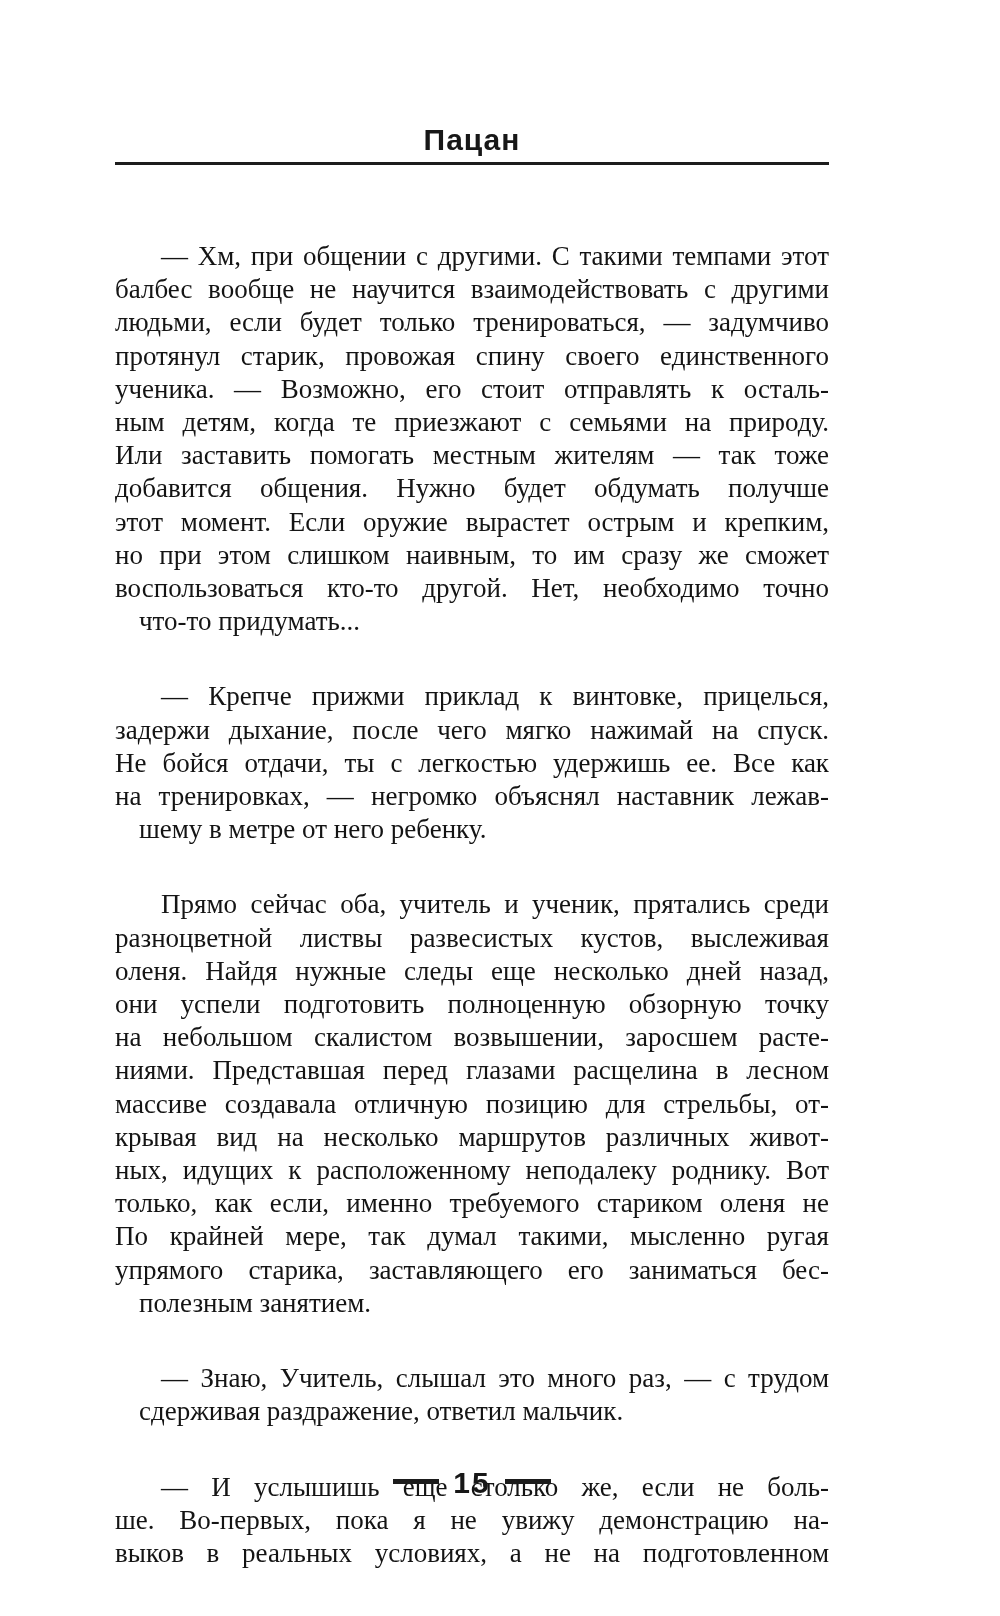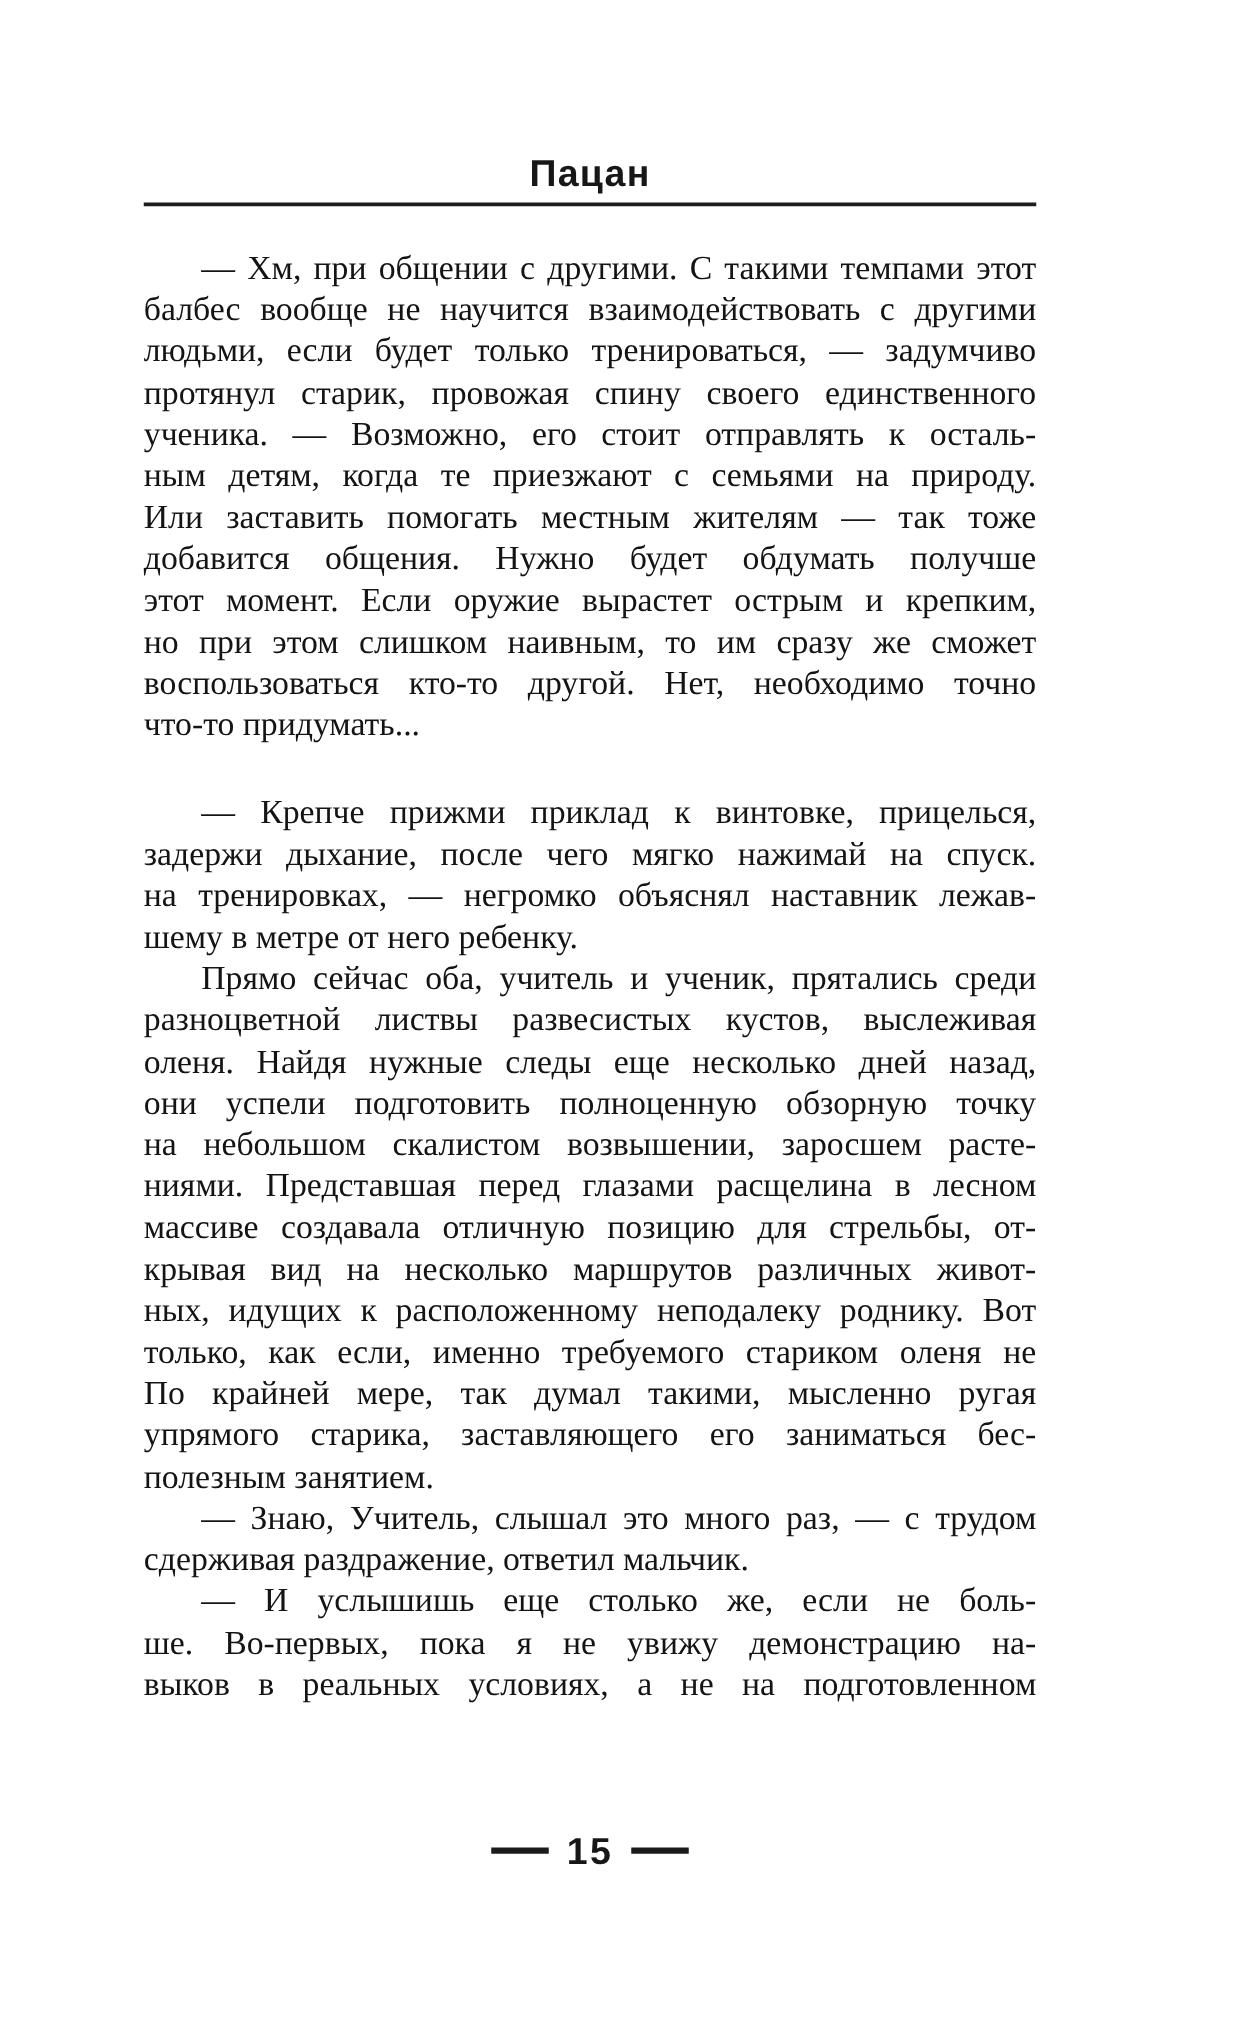--- a/index.html
+++ b/index.html
@@ -46,22 +46,22 @@
     line-height: 33.2px;
     color: #141414;
   }
   .paragraph { margin: 0; }
   .paragraph.gap-before { margin-top: 37px; }
   .line {
     text-align: justify;
     text-align-last: justify;
     white-space: normal;
   }
-  .line.first { padding-left: 46px; }
-  .line.last { text-align-last: left; }
+  .line.first { padding-left: 46px; margin-top: 42px; }
+  .line.last { text-align-last: left; margin-left: 24px; }
   .page-footer {
     position: absolute;
     top: 1464px;
     left: 115px;
     width: 714px;
     text-align: center;
     font-family: "Liberation Sans", sans-serif;
     font-weight: 700;
     font-size: 30px;
     letter-spacing: 2px;
@@ -97,20 +97,21 @@
         <div class="line">Или заставить помогать местным жителям — так тоже</div>
         <div class="line">добавится общения. Нужно будет обдумать получше</div>
         <div class="line">этот момент. Если оружие вырастет острым и крепким,</div>
         <div class="line">но при этом слишком наивным, то им сразу же сможет</div>
         <div class="line">воспользоваться кто-то другой. Нет, необходимо точно</div>
         <div class="line last">что-то придумать...</div>
       </div>
       <div class="paragraph gap-before">
         <div class="line first">—  Крепче прижми приклад к винтовке, прицелься,</div>
         <div class="line">задержи дыхание, после чего мягко нажимай на спуск.</div>
+        <div class="line">Не бойся отдачи, ты с легкостью удержишь ее. Все как</div>
         <div class="line">на тренировках, — негромко объяснял наставник лежав-</div>
         <div class="line last">шему в метре от него ребенку.</div>
       </div>
       <div class="paragraph">
         <div class="line first">Прямо сейчас оба, учитель и ученик, прятались среди</div>
         <div class="line">разноцветной листвы развесистых кустов, выслеживая</div>
         <div class="line">оленя. Найдя нужные следы еще несколько дней назад,</div>
         <div class="line">они успели подготовить полноценную обзорную точку</div>
         <div class="line">на небольшом скалистом возвышении, заросшем расте-</div>
         <div class="line">ниями. Представшая перед глазами расщелина в лесном</div>

